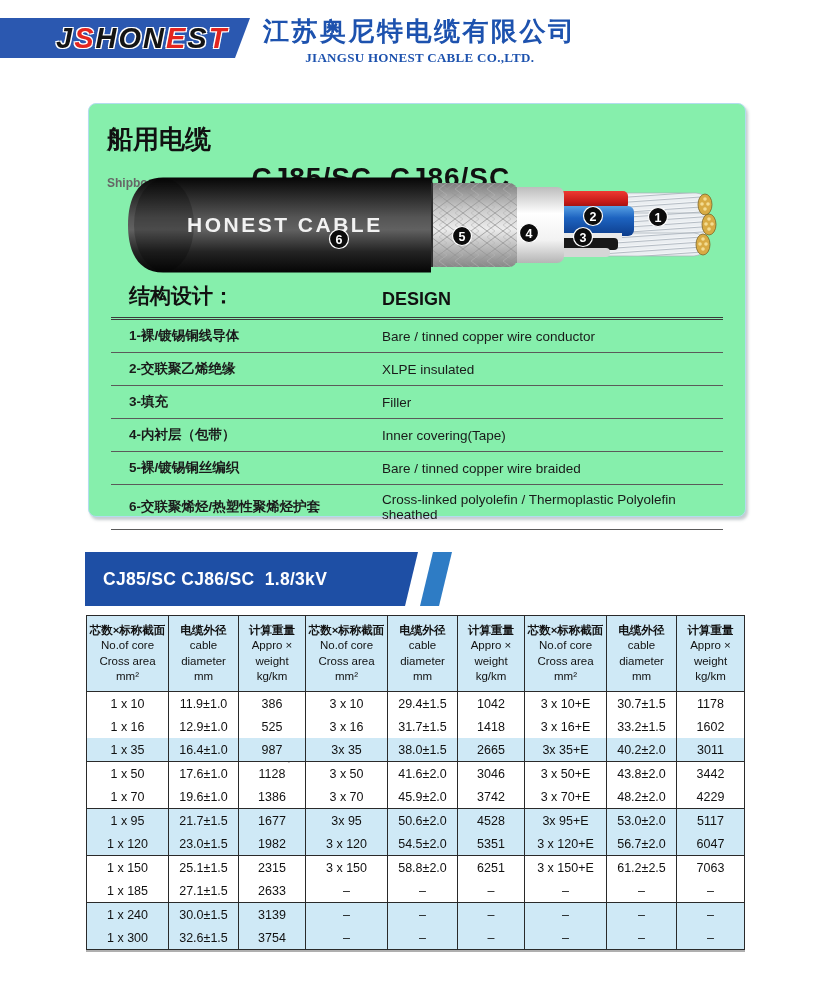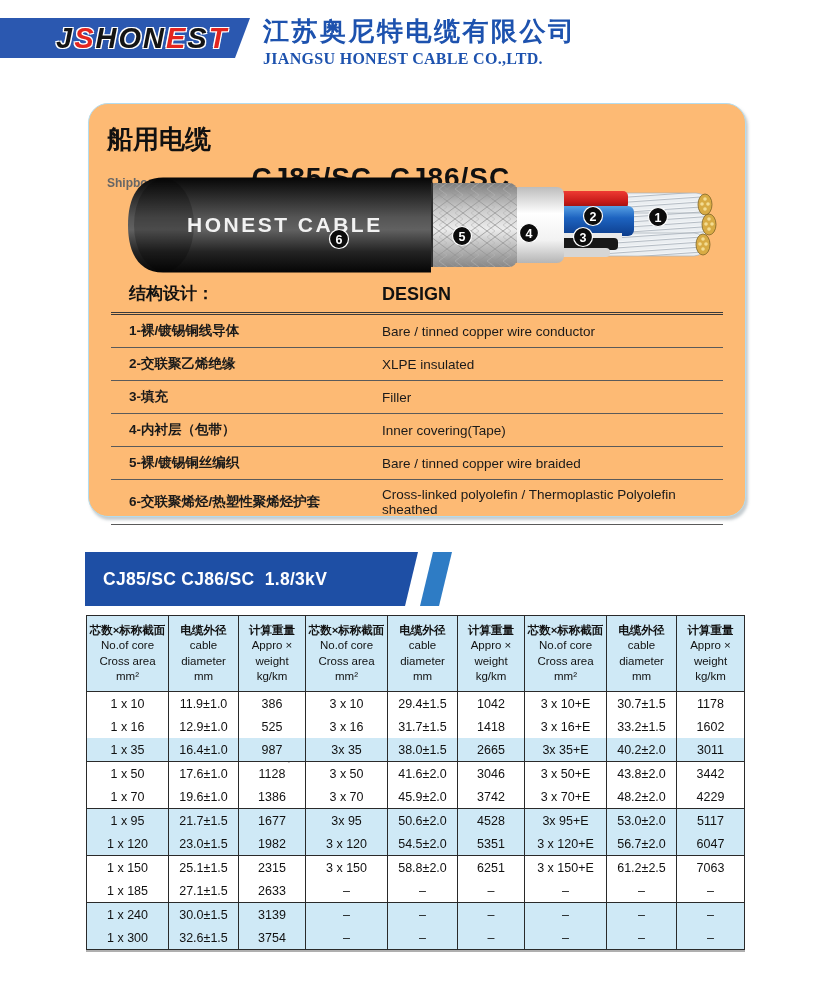--- a/index.html
+++ b/index.html
@@ -17,43 +17,43 @@
     letter-spacing:2px;white-space:nowrap;
   }
   .logo span{
     color:#141414;
     text-shadow:-1.2px -1.2px 0 #fff,1.2px -1.2px 0 #fff,-1.2px 1.2px 0 #fff,1.2px 1.2px 0 #fff;
   }
   .logo span.red{color:#e3251f;}
   .company{position:absolute;left:263px;top:14px;}
   .company-cn{color:#1d52ae;font-size:26px;font-weight:700;letter-spacing:2.5px;white-space:nowrap;}
   .company-en{
-    color:#1d52ae;font-size:16px;font-weight:700;letter-spacing:.3px;margin-top:1px;
-    font-family:"Liberation Serif", serif;white-space:nowrap;
+    color:#1d52ae;font-size:13px;font-weight:700;letter-spacing:.3px;margin-top:1px;
+    font-family:"Liberation Serif", serif;white-space:nowrap;text-align:center;
   }
   
   .panel{
-    position:absolute;left:88px;top:103px;width:656px;height:412px;background:#fdba74;
-    border:1px solid #b3dcee;border-radius:20px;box-shadow:2px 3px 3px rgba(90,110,120,.35);
+    position:absolute;left:88px;top:103px;width:656px;height:412px;background:#86efac;
+    border:1px solid #b3dcee;border-radius:8px;box-shadow:2px 3px 3px rgba(90,110,120,.35);
   }
   .panel-head{position:absolute;left:18px;top:18px;white-space:nowrap;}
   .cn-title{display:inline-block;font-size:26px;font-weight:900;color:#111;vertical-align:baseline;}
   .en-sub{font-size:12px;color:#666;margin-top:19px;}
   .model{display:inline-block;margin-left:36px;vertical-align:baseline;font-weight:800;color:#111;white-space:pre;}
   .model .codes{font-size:28px;letter-spacing:1px;}
   .model .spec{font-size:22px;margin-left:10px;}
   .cable-wrap{position:absolute;left:30px;top:73px;width:605px;height:96px;}
   svg text{font-family:"Liberation Sans", sans-serif;}
   
   .design{position:absolute;left:22px;top:178px;width:612px;}
   .design-head{
     display:grid;grid-template-columns:253px 1fr;align-items:end;
     padding:0 0 7px 18px;border-bottom:3px double #3a3a3a;
   }
-  .dh-cn{font-size:17px;font-weight:800;color:#111;font-family:Liberation Serif, serif;}
+  .dh-cn{font-size:21px;font-weight:800;color:#111;font-family:Liberation Serif, serif;}
   .dh-en{font-size:18px;font-weight:800;color:#111;}
   .design-row{
     display:grid;grid-template-columns:253px 1fr;padding:7px 0 7px 18px;
     border-bottom:1px solid #5a5a5a;font-size:13.5px;align-items:center;
   }
   .d-cn{font-weight:700;}
   .d-en{font-weight:400;}
   
   .banner{position:absolute;left:85px;top:552px;width:380px;height:54px;}
   .banner-bar{

